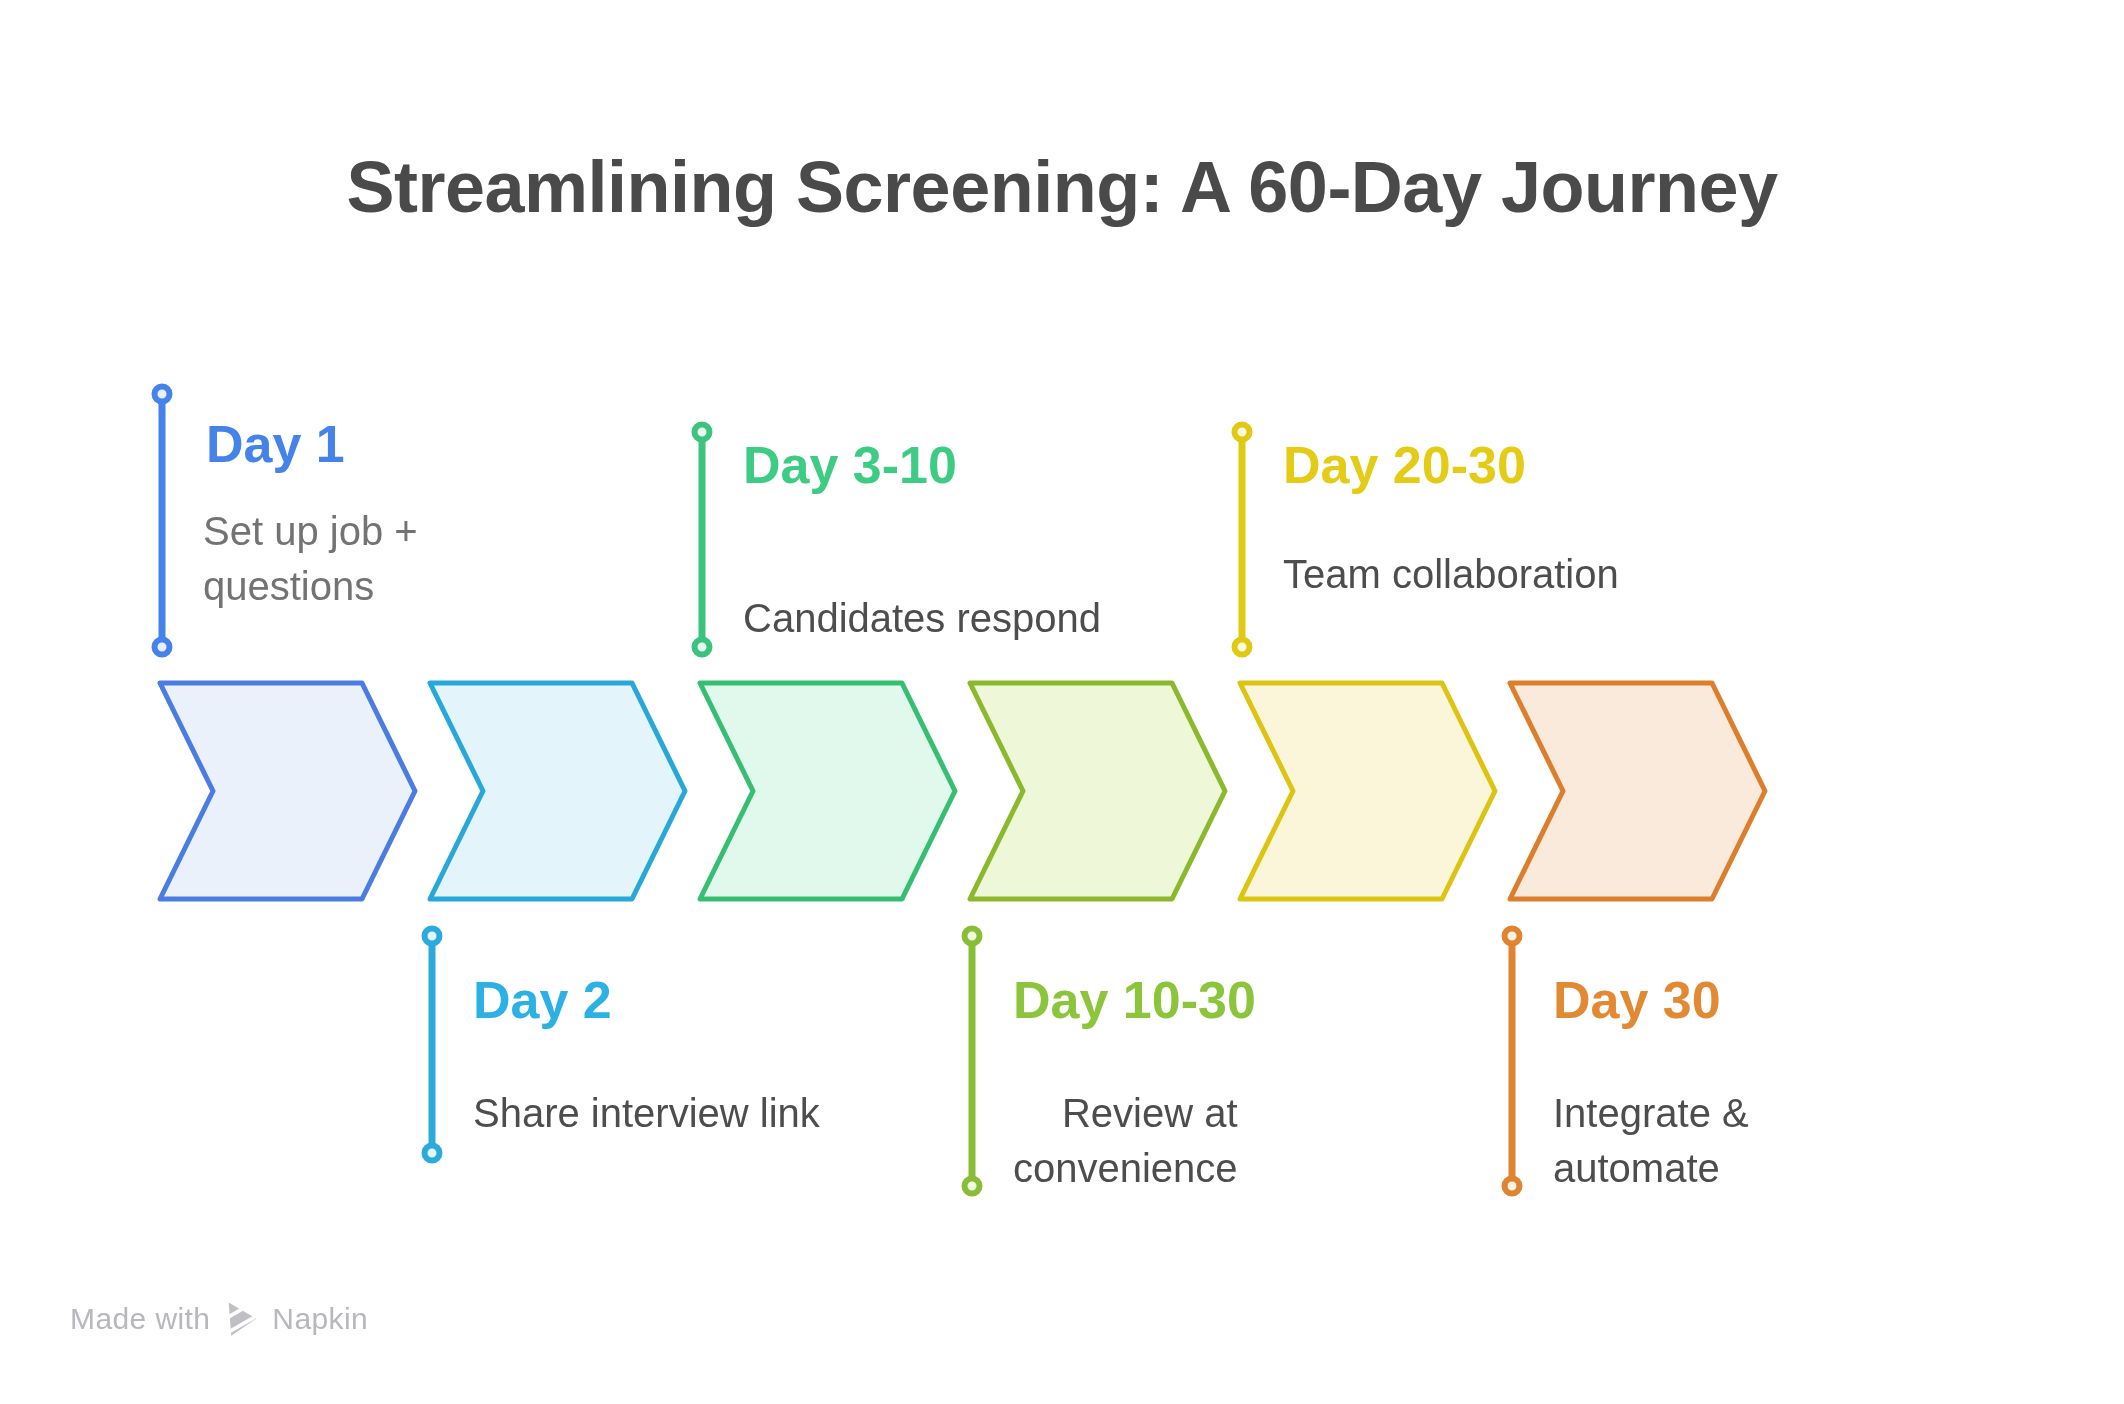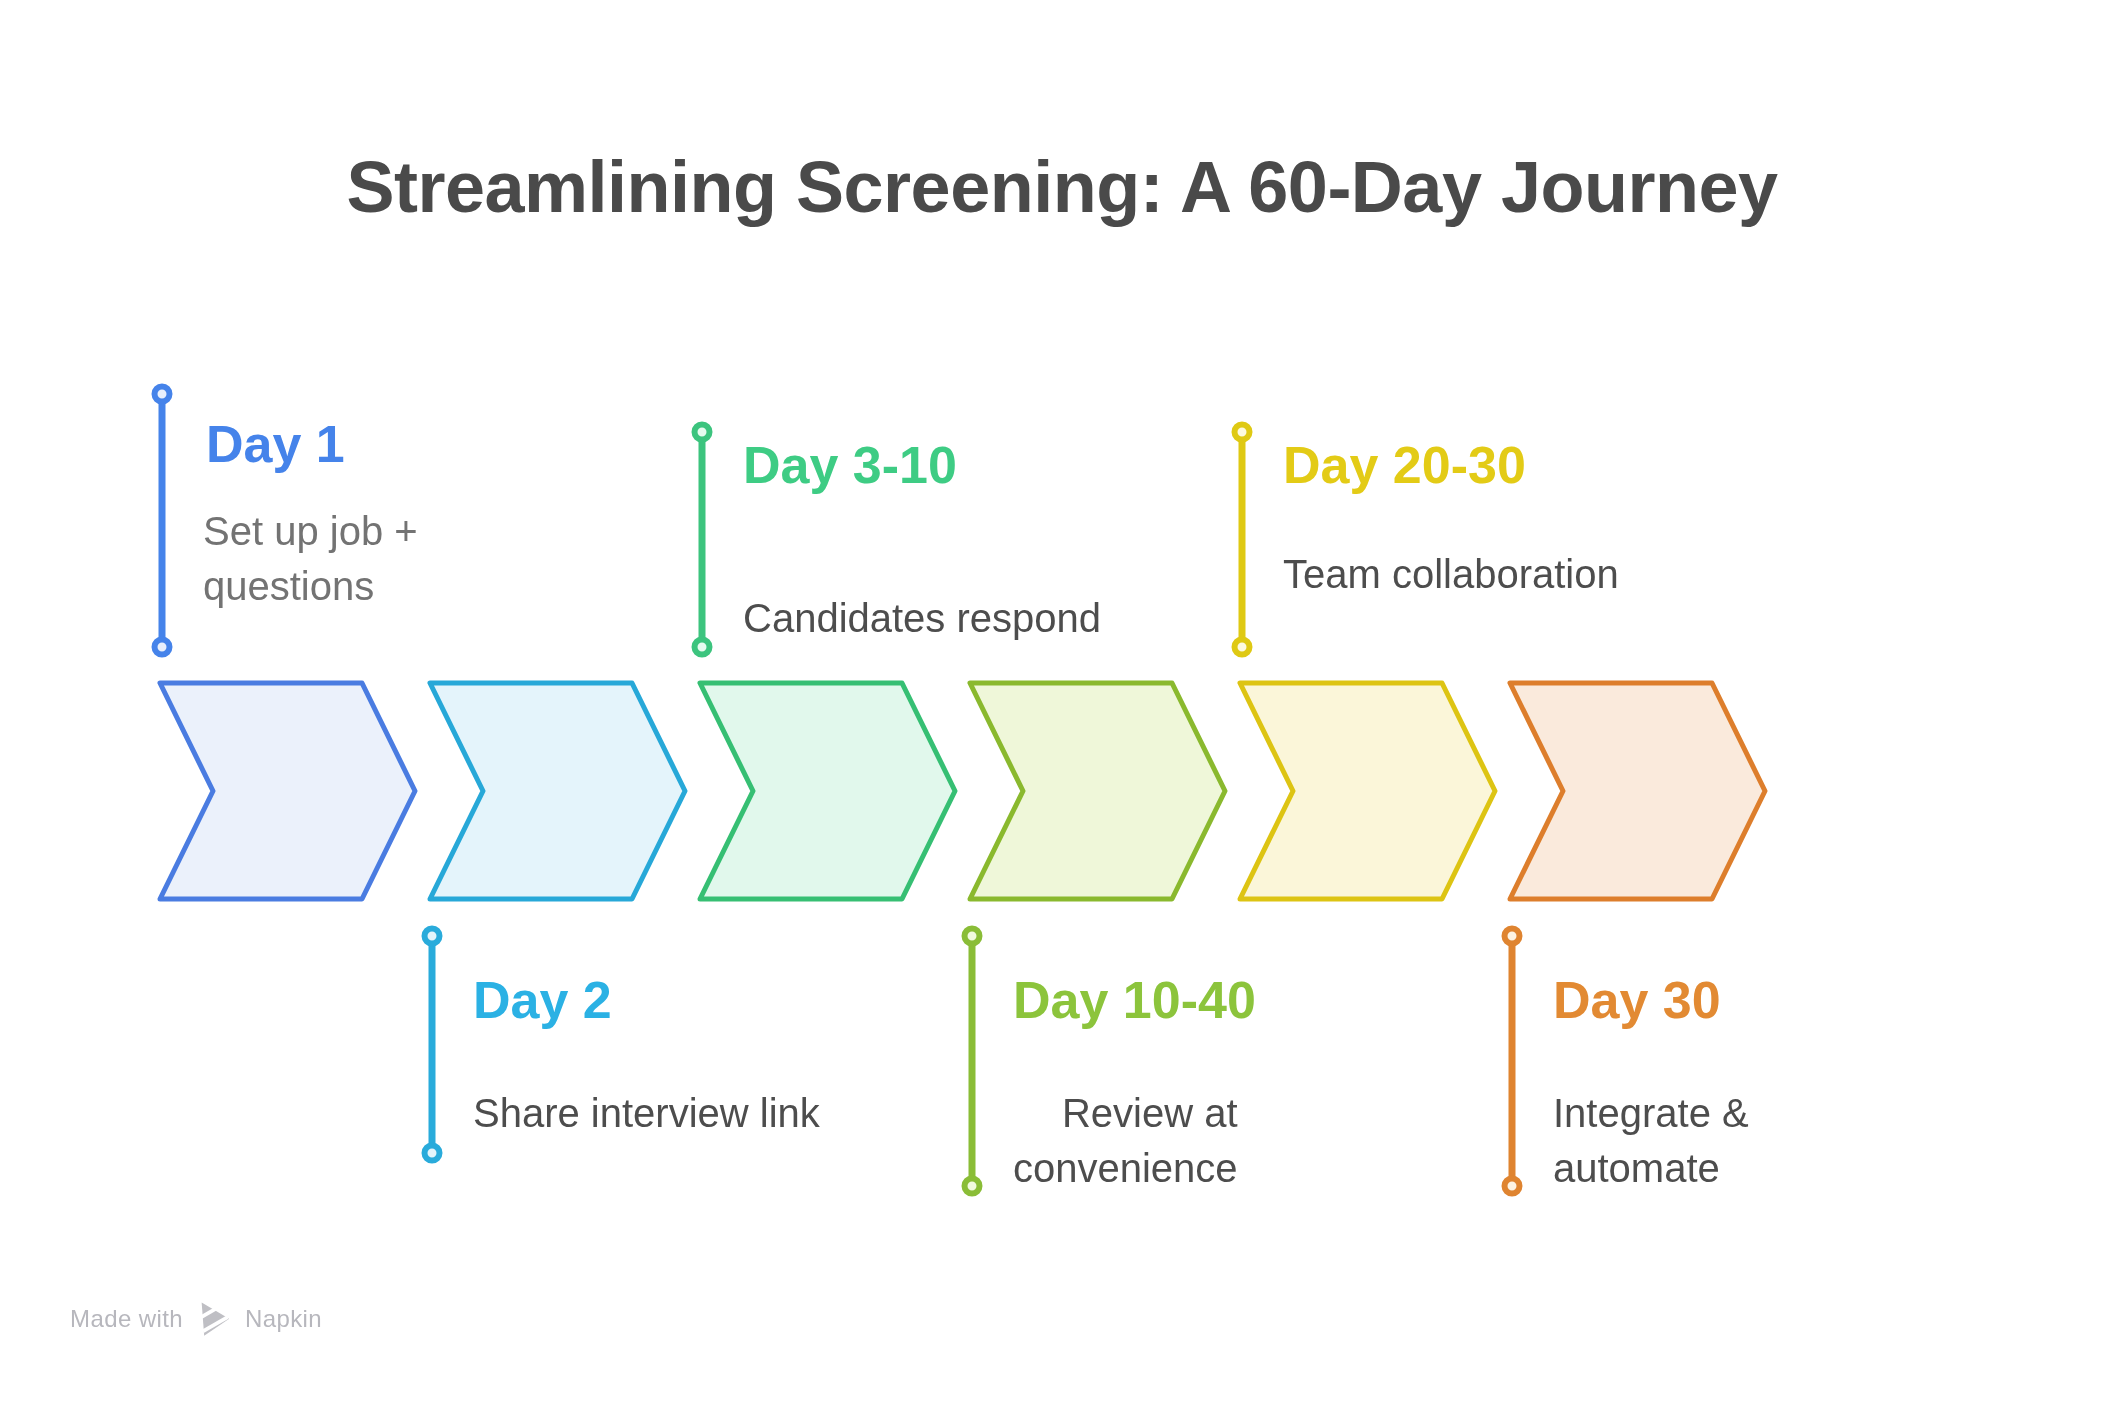--- a/index.html
+++ b/index.html
@@ -41,21 +41,21 @@
     color: #4d4d4d;
   }
   .milestone-desc div { white-space: nowrap; }
   .watermark {
     position: absolute;
     left: 70px;
     top: 1300px;
     display: flex;
     align-items: center;
     gap: 12px;
-    font-size: 24px;
+    font-size: 30px;
     font-weight: 500;
     letter-spacing: 0.4px;
     color: #b7b7bd;
   }
   .watermark svg { display: block; }
 </style>
 </head>
 <body>
 
 <div class="canvas">
@@ -96,21 +96,21 @@
         <div>questions</div>
       </div>
       <div class="milestone-label" style="left: 473px; top: 974px; color: rgb(43, 177, 228);">Day 2</div>
       <div class="milestone-desc" style="left: 473px; top: 1086px; color: rgb(77, 77, 77);">
         <div>Share interview link</div>
       </div>
       <div class="milestone-label" style="left: 743px; top: 439px; color: rgb(62, 204, 132);">Day 3-10</div>
       <div class="milestone-desc" style="left: 743px; top: 547px; color: rgb(77, 77, 77); margin-top: 44px;">
         <div>Candidates respond</div>
       </div>
-      <div class="milestone-label" style="left: 1013px; top: 974px; color: rgb(140, 196, 60);">Day 10-40</div>
+      <div class="milestone-label" style="left: 1013px; top: 974px; color: rgb(140, 196, 60);">Day 10-30</div>
       <div class="milestone-desc" style="left: 1013px; top: 1086px; color: rgb(77, 77, 77); text-align: right;">
         <div>Review at</div>
         <div>convenience</div>
       </div>
       <div class="milestone-label" style="left: 1283px; top: 439px; color: rgb(227, 203, 22);">Day 20-30</div>
       <div class="milestone-desc" style="left: 1283px; top: 547px; color: rgb(77, 77, 77);">
         <div>Team collaboration</div>
       </div>
       <div class="milestone-label" style="left: 1553px; top: 974px; color: rgb(226, 138, 51);">Day 30</div>
       <div class="milestone-desc" style="left: 1553px; top: 1086px; color: rgb(77, 77, 77);">

